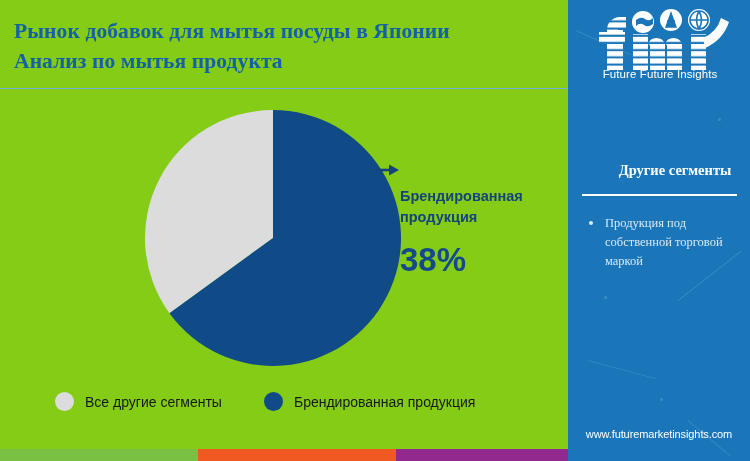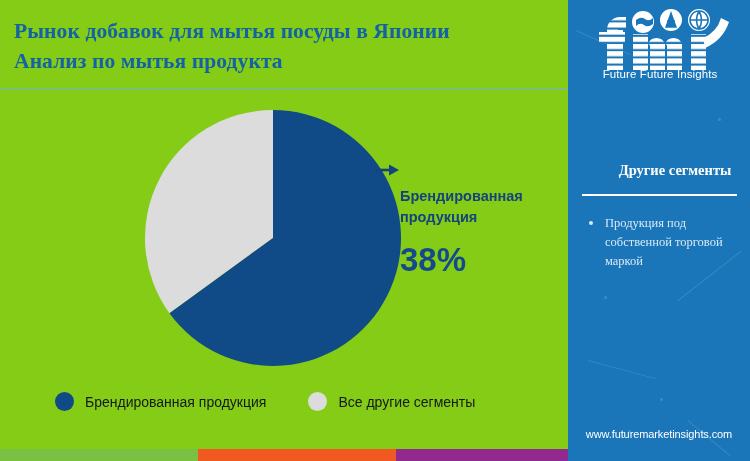--- a/index.html
+++ b/index.html
@@ -245,26 +245,26 @@
   </svg>
 
   <div class="callout">
     <div class="callout-label">Брендированная</div>
     <div class="callout-label">продукция</div>
     <div class="callout-value">38%</div>
   </div>
 
   <div class="legend">
     <div class="legend-item">
+      <span class="legend-dot" style="background:#DCDCDC"></span>
+      <span class="legend-text">Все другие сегменты</span>
+    </div>
+    <div class="legend-item">
       <span class="legend-dot" style="background:#104A87"></span>
       <span class="legend-text">Брендированная продукция</span>
-    </div>
-    <div class="legend-item">
-      <span class="legend-dot" style="background:#DCDCDC"></span>
-      <span class="legend-text">Все другие сегменты</span>
     </div>
   </div>
 
   <div class="side-panel" style="background: rgb(26, 118, 184);">
 
     <span class="hairline" style="left:8px;  top:30px;  width:60px; transform:rotate(24deg);"></span>
     <span class="hairline" style="left:110px;top:300px; width:80px; transform:rotate(-38deg);"></span>
     <span class="hairline" style="left:20px; top:360px; width:70px; transform:rotate(15deg);"></span>
     <span class="hairline" style="left:120px;top:420px; width:55px; transform:rotate(40deg);"></span>
     <span class="speck" style="left:36px; top:296px; width:3px; height:3px;"></span>

